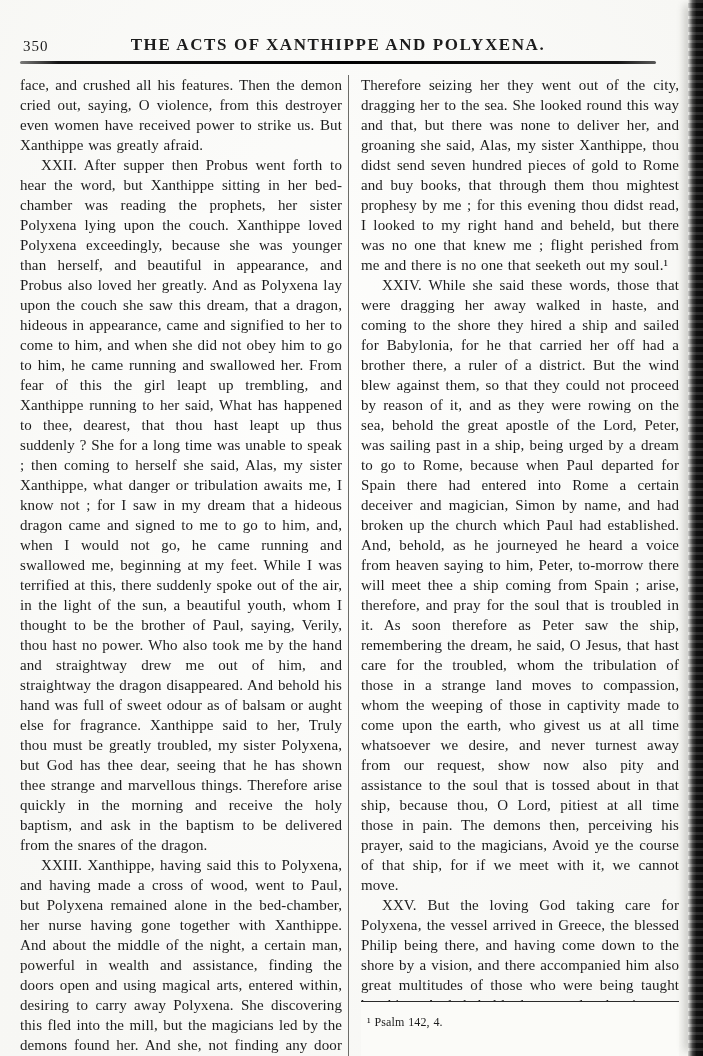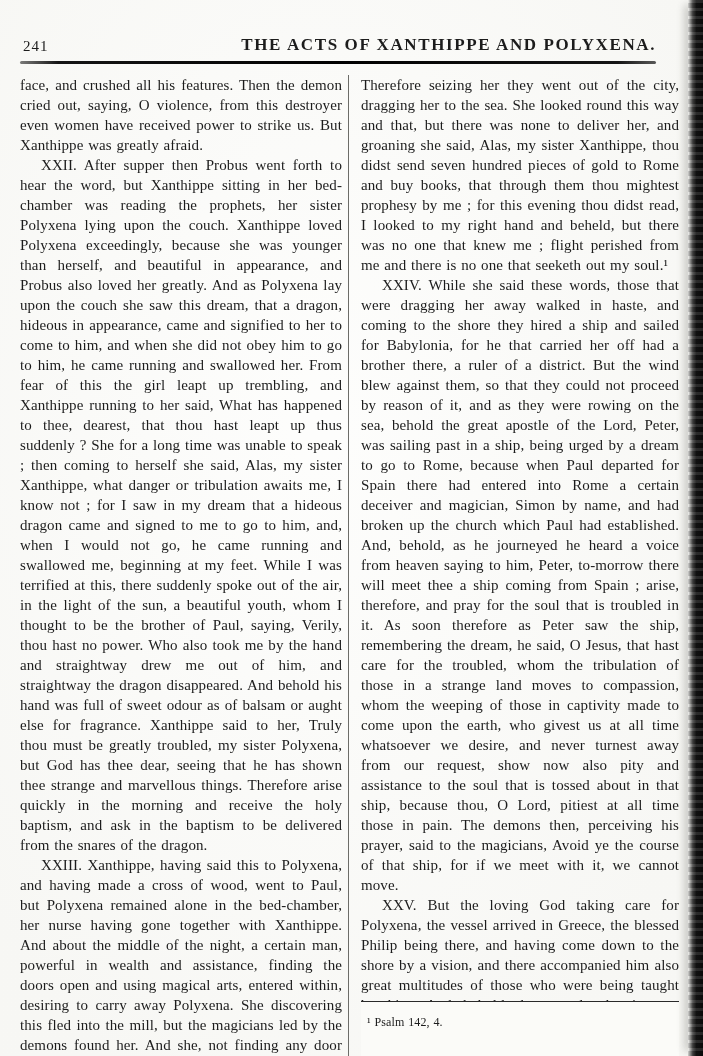--- a/index.html
+++ b/index.html
@@ -16,21 +16,21 @@
     background:var(--paper);
     background-image:radial-gradient(ellipse at 45% 40%, rgba(255,255,255,0.6), rgba(0,0,0,0.015) 80%);
     overflow:hidden;
     font-family:"Liberation Serif","DejaVu Serif",serif;
     color:var(--ink);
   }
   .page-header{position:absolute;top:35px;left:20px;width:636px;height:24px;}
   .pageno{position:absolute;left:3px;top:3px;font-size:15px;letter-spacing:1px;}
   .running-title{
     position:absolute;left:0;right:0;top:0;margin:0;
-    text-align:right;font-size:17px;font-weight:bold;
+    text-align:center;font-size:17px;font-weight:bold;
     letter-spacing:1.6px;white-space:nowrap;
   }
   .header-rule{
     position:absolute;top:61px;left:20px;width:636px;height:3px;
     background:linear-gradient(to right, rgba(20,20,20,.55), var(--rule) 6%, #000 50%, var(--rule) 94%, rgba(20,20,20,.7));
     border-radius:2px;
   }
   .columns{position:absolute;top:75px;left:20px;width:652px;bottom:0;}
   .col{position:absolute;top:0;bottom:0;overflow:hidden;}
   .col-left{left:0;width:322px;}
@@ -55,21 +55,21 @@
       linear-gradient(to right, rgba(20,20,20,0.02), rgba(25,25,25,0.8) 32%, var(--edge_band) 55%, #0c0c0c);
     box-shadow:-7px 0 9px -5px rgba(70,70,65,0.45);
   }
 </style>
 </head>
 <body>
 
 <div class="page">
 
   <header class="page-header">
-    <span class="pageno">241</span>
+    <span class="pageno">350</span>
     <h1 class="running-title">THE ACTS OF XANTHIPPE AND POLYXENA.</h1>
   </header>
 
   <div class="header-rule"></div>
 
   <main class="columns">
 
     <section class="col col-left">
       <p>face, and crushed all his features.  Then the demon cried out, saying, O violence, from this destroyer even women have received power to strike us.  But Xanthippe was greatly afraid.</p>
       <p class="indent">XXII. After supper then Probus went forth to hear the word, but Xanthippe sitting in her bed-chamber was reading the prophets, her sister Polyxena lying upon the couch. Xanthippe loved Polyxena exceedingly, because she was younger than herself, and beautiful in appearance, and Probus also loved her greatly.  And as Polyxena lay upon the couch she saw this dream, that a dragon, hideous in appearance, came and signified to her to come to him, and when she did not obey him to go to him, he came running and swallowed her.  From fear of this the girl leapt up trembling, and Xanthippe running to her said, What has happened to thee, dearest, that thou hast leapt up thus suddenly ?  She for a long time was unable to speak ; then coming to herself she said, Alas, my sister Xanthippe, what danger or tribulation awaits me, I know not ; for I saw in my dream that a hideous dragon came and signed to me to go to him, and, when I would not go, he came running and swallowed me, beginning at my feet.  While I was terrified at this, there suddenly spoke out of the air, in the light of the sun, a beautiful youth, whom I thought to be the brother of Paul, saying, Verily, thou hast no power.  Who also took me by the hand and straightway drew me out of him, and straightway the dragon disappeared.  And behold his hand was full of sweet odour as of balsam or aught else for fragrance.  Xanthippe said to her, Truly thou must be greatly troubled, my sister Polyxena, but God has thee dear, seeing that he has shown thee strange and marvellous things. Therefore arise quickly in the morning and receive the holy baptism, and ask in the baptism to be delivered from the snares of the dragon.</p>

